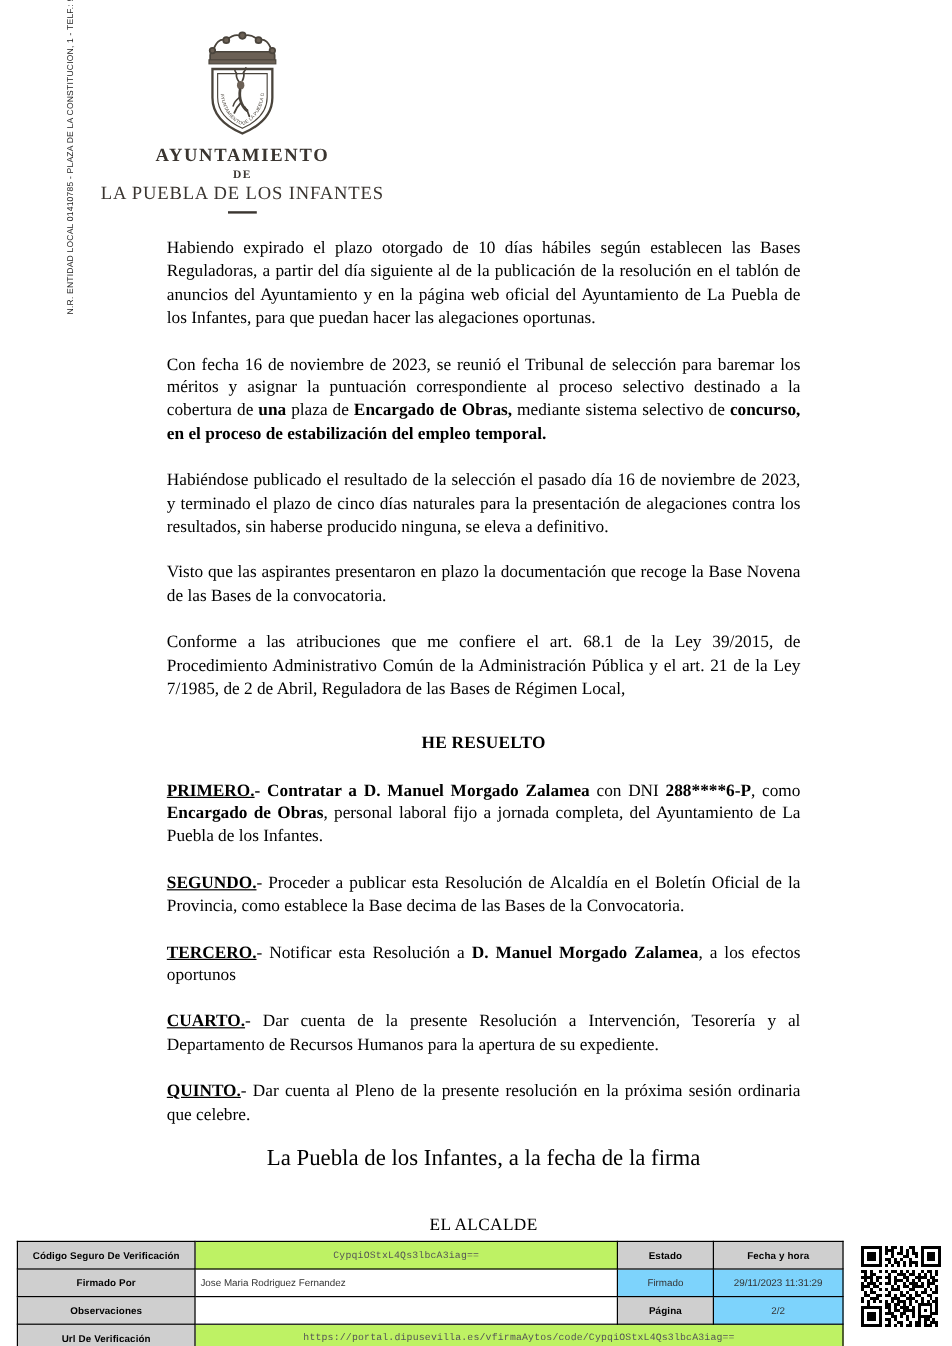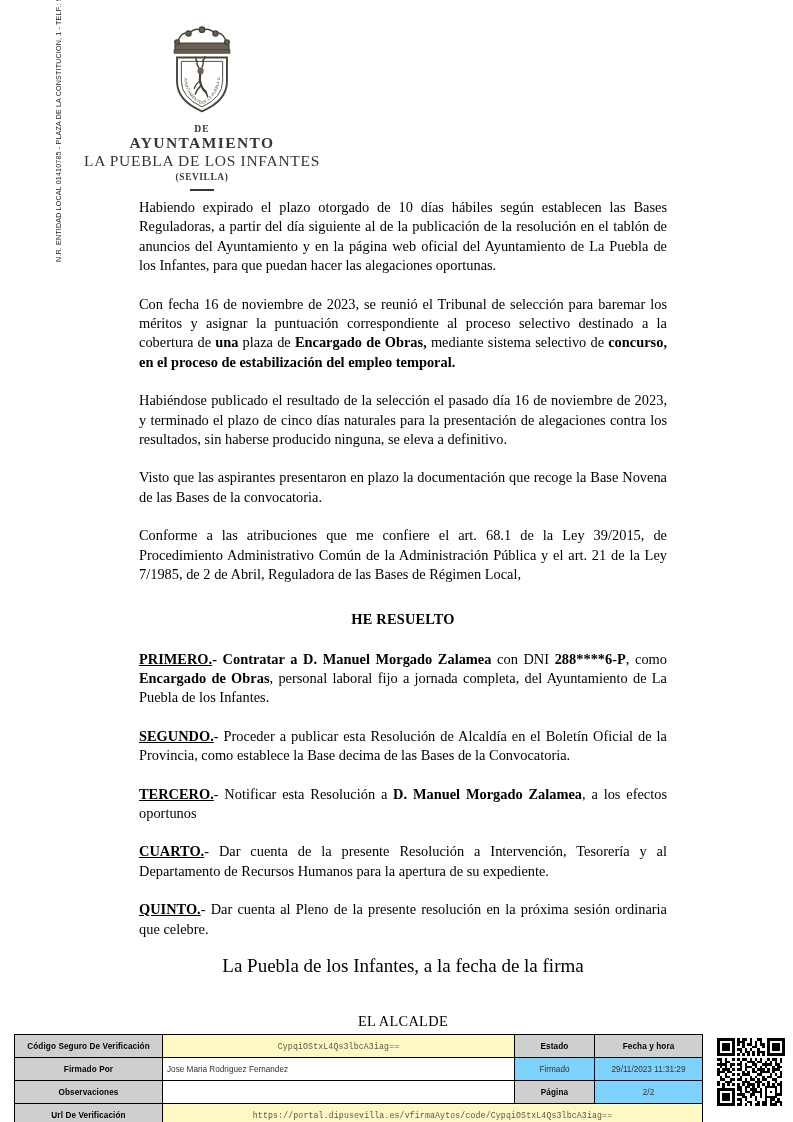--- a/index.html
+++ b/index.html
@@ -167,21 +167,21 @@
     vertical-align: middle;
   }
   td.lbl {
     background: #cfcfcf;
     text-align: center;
     font-weight: bold;
     color: #000;
     letter-spacing: 0.1px;
   }
   td.val-mono {
-    background: #fef9c3;
+    background: #bef264;
     text-align: center;
     font-family: "Liberation Mono", "DejaVu Sans Mono", monospace;
     font-size: 8.1px;
     color: #555;
     letter-spacing: 0.15px;
   }
   td.val-left {
     background: #ffffff;
     text-align: left;
     padding-left: 4px;
@@ -254,24 +254,23 @@
       <path d="M52 70 Q55 74 56 78" stroke-width="1.6"></path>
       <path d="M47 62 Q43 65 42 69" stroke-width="1.4"></path>
     </g>
 
     <path id="arcpath" d="M31 57 Q33 79 50 86 Q67 79 69 57" fill="none" stroke="none"></path>
     <text font-size="4.1" fill="#4a443c" font-family="Liberation Sans, sans-serif" letter-spacing="0.2">
       <textPath href="#arcpath" startOffset="2%">AYUNTAMIENTO DE LA PUEBLA DE LOS INFANTES</textPath>
     </text>
   </svg>
 
+  <div id="org-name">AYUNTAMIENTO</div>
   <div id="org-de">DE</div>
-  <div id="org-name">AYUNTAMIENTO</div>
   <div id="org-town">LA PUEBLA DE LOS INFANTES</div>
-  <div id="org-province">(SEVILLA)</div>
   <div id="org-rule"></div>
 </div>
 
 <div id="doc-body">
 
   <p class="para">Habiendo expirado el plazo otorgado de 10 días hábiles según establecen las Bases Reguladoras, a partir del día siguiente al de la publicación de la resolución en el tablón de anuncios del Ayuntamiento y en la página web oficial del Ayuntamiento de La Puebla de los Infantes, para que puedan hacer las alegaciones oportunas.</p>
 
   <p class="para"><span>Con fecha 16 de noviembre de 2023, se reunió el Tribunal de selección para baremar los méritos y asignar la puntuación correspondiente al proceso selectivo destinado a la cobertura de </span><b>una</b><span> plaza de </span><b>Encargado de Obras,</b><span> mediante sistema selectivo de </span><b>concurso, en el proceso de estabilización del empleo temporal.</b></p>
 
   <p class="para">Habiéndose publicado el resultado de la selección el pasado día 16 de noviembre de 2023, y terminado el plazo de cinco días naturales para la presentación de alegaciones contra los resultados, sin haberse producido ninguna, se eleva a definitivo.</p>

